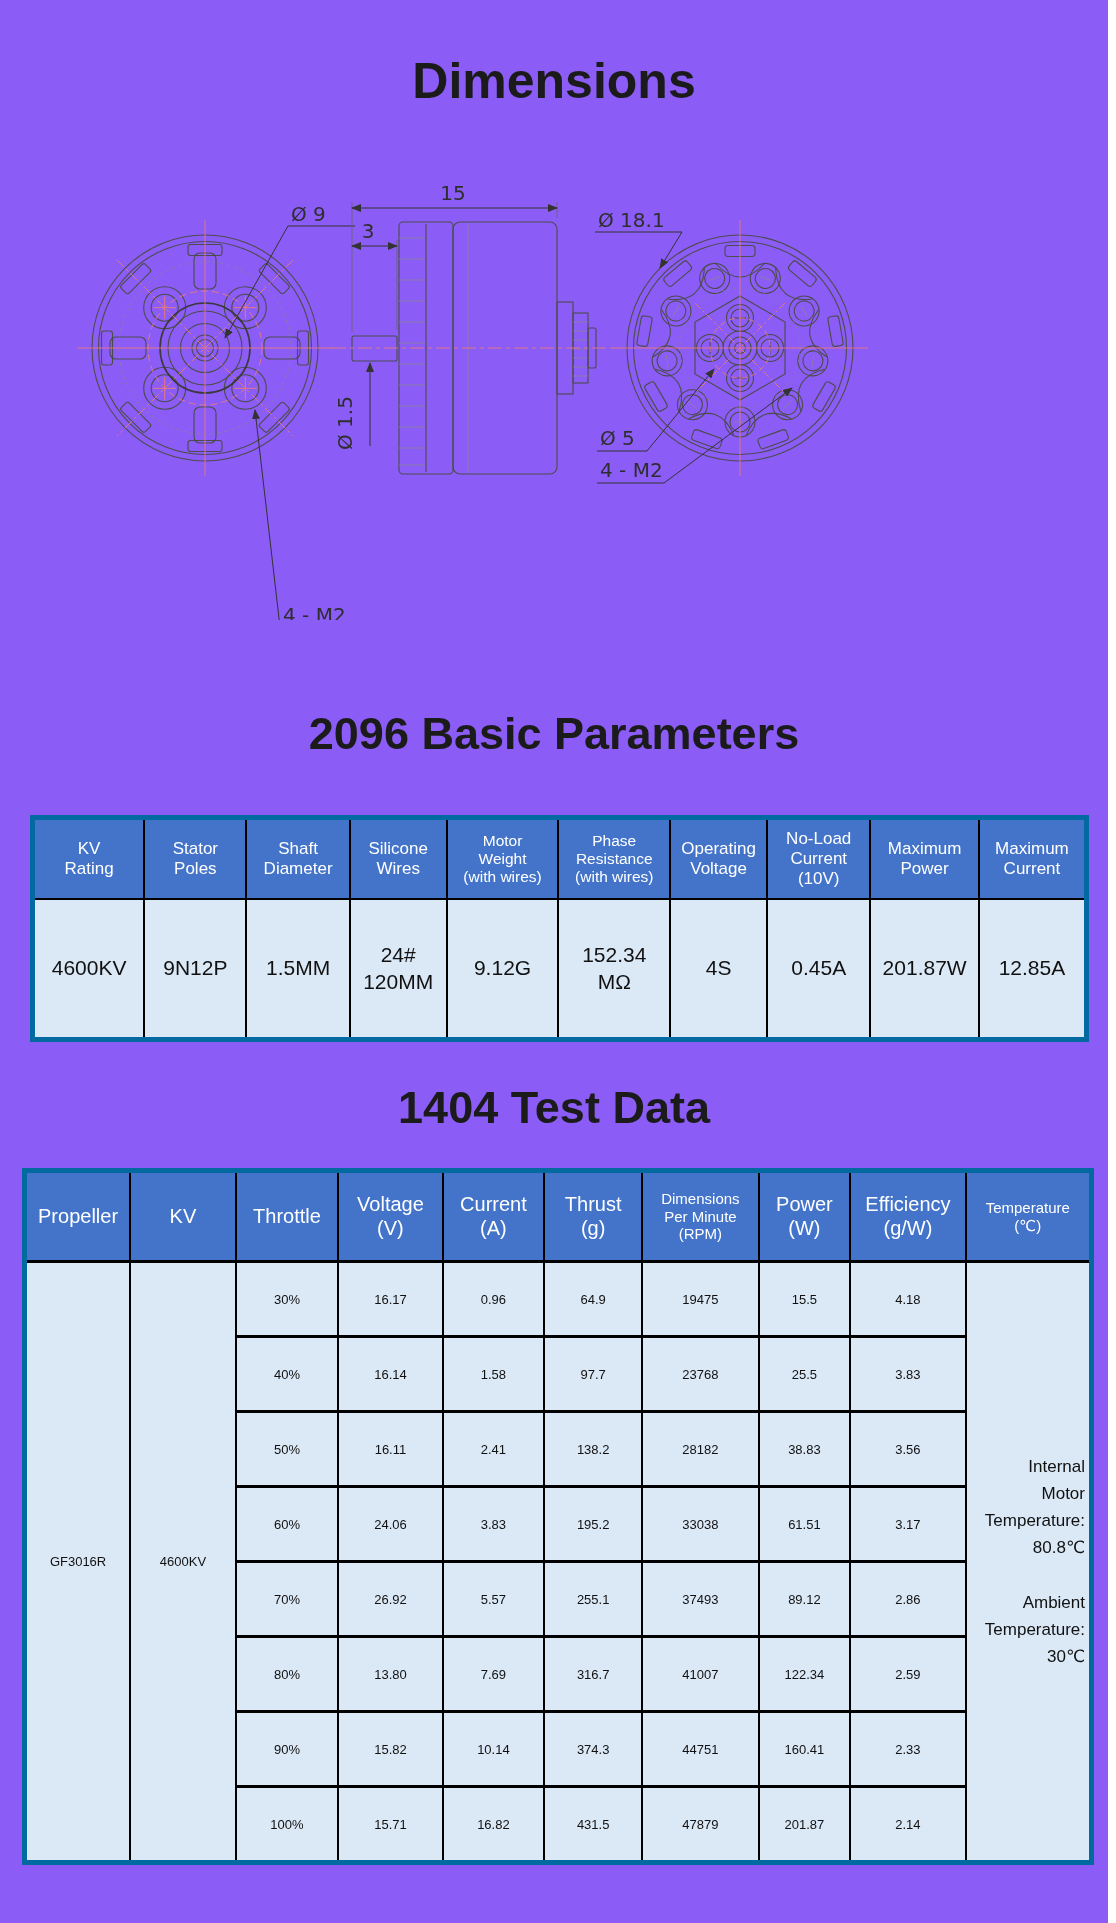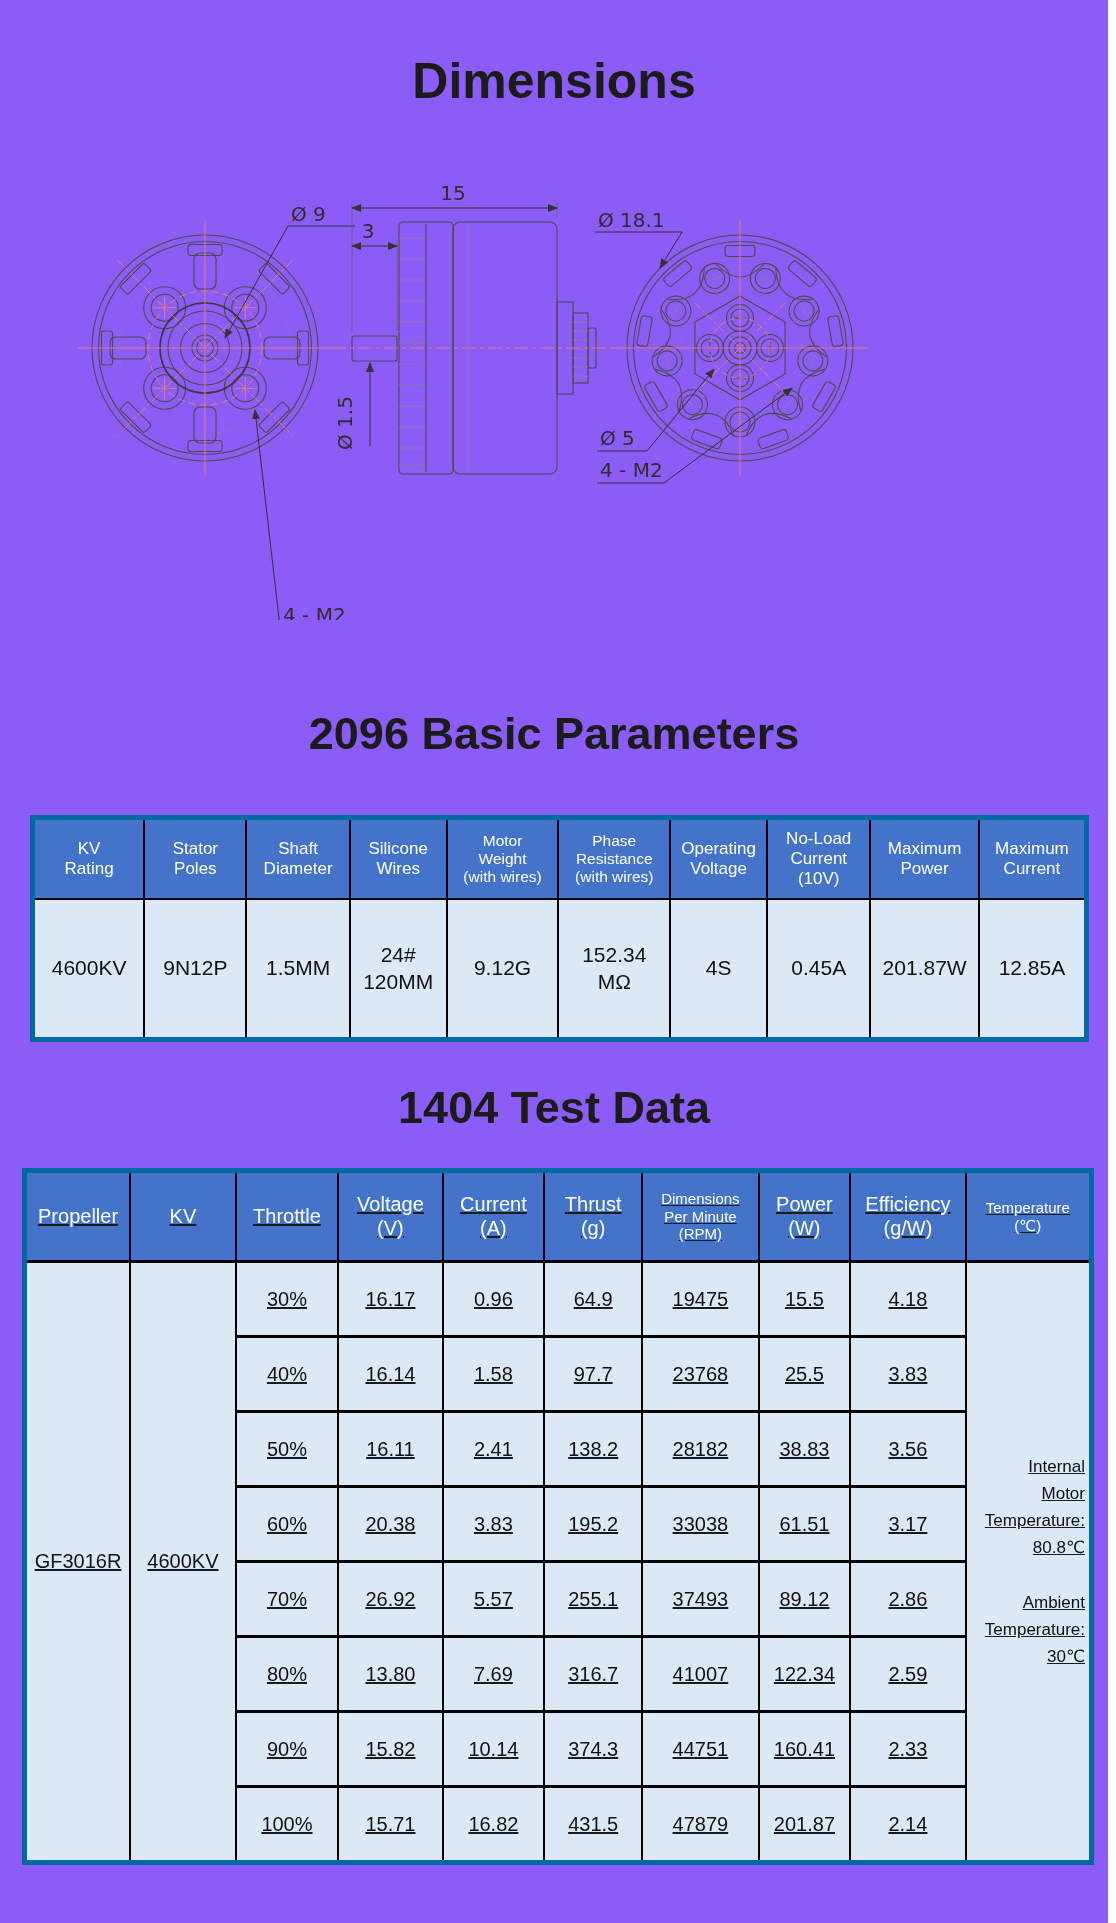--- a/index.html
+++ b/index.html
@@ -17,32 +17,32 @@
   .lnb{stroke:#3a3a3a;fill:none;stroke-width:1.6;}
   .thin{stroke:#8a8a8a;fill:none;stroke-width:0.7;}
   .red{stroke:#e87c7c;fill:none;stroke-width:0.9;}
   .dim{stroke:#333;fill:none;stroke-width:1;}
   .ext{stroke:#666;fill:none;stroke-width:0.8;}
   .cad{font-family:"DejaVu Sans",sans-serif;font-size:20px;fill:#2e2e2e;}
 
   
   table{border-collapse:collapse;table-layout:fixed;background:#fff;}
   #basic-wrap{position:absolute;top:815px;left:30px;width:1059px;}
-  #test-wrap{position:absolute;top:1168px;left:22px;width:1072px;text-decoration:underline;}
+  #test-wrap{position:absolute;top:1168px;left:22px;width:1072px;}
   #basic-wrap table,#test-wrap table{width:100%;border:5px solid #0369a1;}
   th,td{border:2px solid #000;text-align:center;vertical-align:middle;
         white-space:pre-line;padding:2px;overflow:hidden;}
   th{background:#4374c9;color:#ffffff;font-weight:400;font-size:17px;line-height:1.18;}
   td{background:#dbe8f6;color:#111;}
   #basic-wrap th{height:74px;}
   #basic-wrap td{height:133px;font-size:21px;line-height:1.25;}
   #basic-wrap th.small{font-size:15.5px;}
   #test-wrap th{height:83px;font-size:20px;}
   #test-wrap th.small{font-size:15px;}
-  #test-wrap td{height:68px;font-size:20px;border-top-width:3px;border-bottom-width:3px;}
+  #test-wrap td{height:68px;font-size:13px;border-top-width:3px;border-bottom-width:3px;}
   #test-wrap td.temp{font-size:17px;line-height:1.6;text-align:right;padding:4px 4px 4px 6px;}
 </style>
 </head>
 <body>
 
 <div id="page">
 
   <div id="t-dim" class="title">Dimensions</div>
 
   <svg id="drawing" viewBox="0 0 1116 470" xmlns="http://www.w3.org/2000/svg">
@@ -400,21 +400,21 @@
           <td>50%</td>
           <td>16.11</td>
           <td>2.41</td>
           <td>138.2</td>
           <td>28182</td>
           <td>38.83</td>
           <td>3.56</td>
         </tr>
         <tr>
           <td>60%</td>
-          <td>20.38</td>
+          <td>24.06</td>
           <td>3.83</td>
           <td>195.2</td>
           <td>33038</td>
           <td>61.51</td>
           <td>3.17</td>
         </tr>
         <tr>
           <td>70%</td>
           <td>26.92</td>
           <td>5.57</td>

